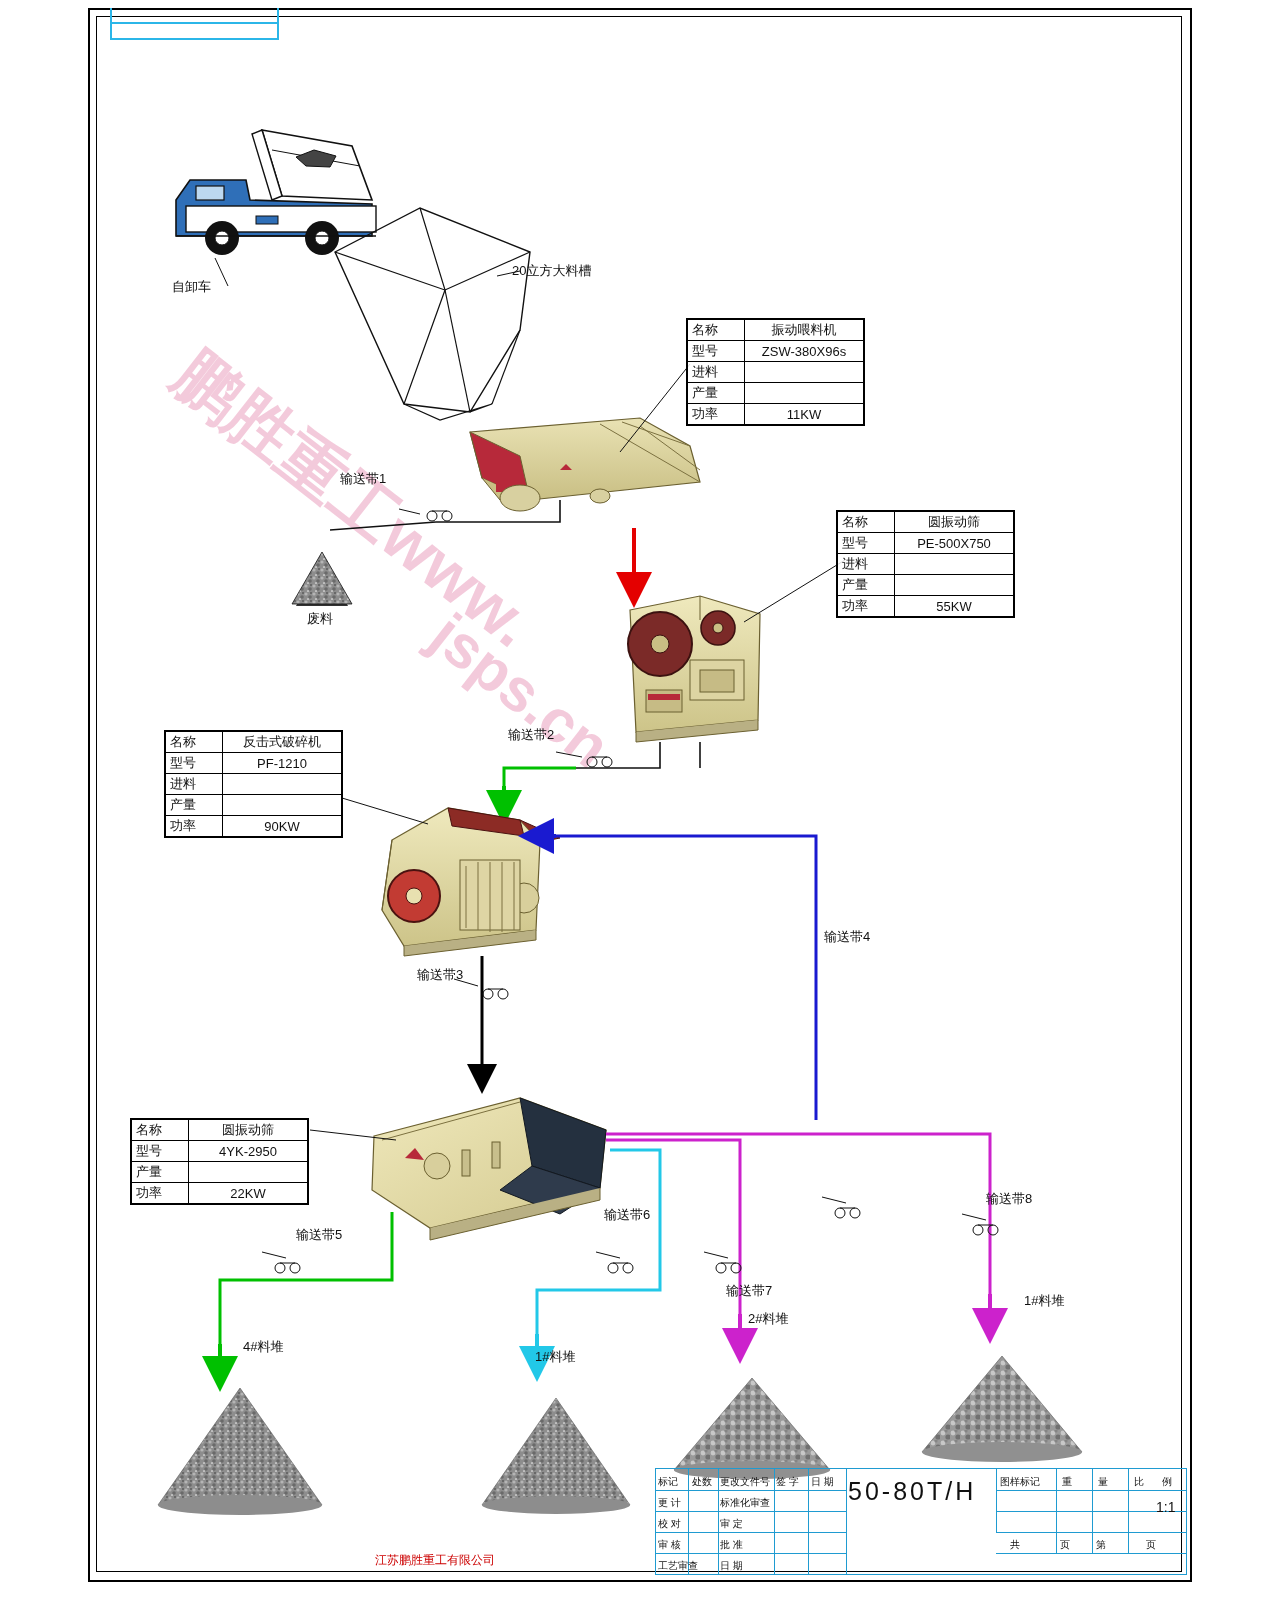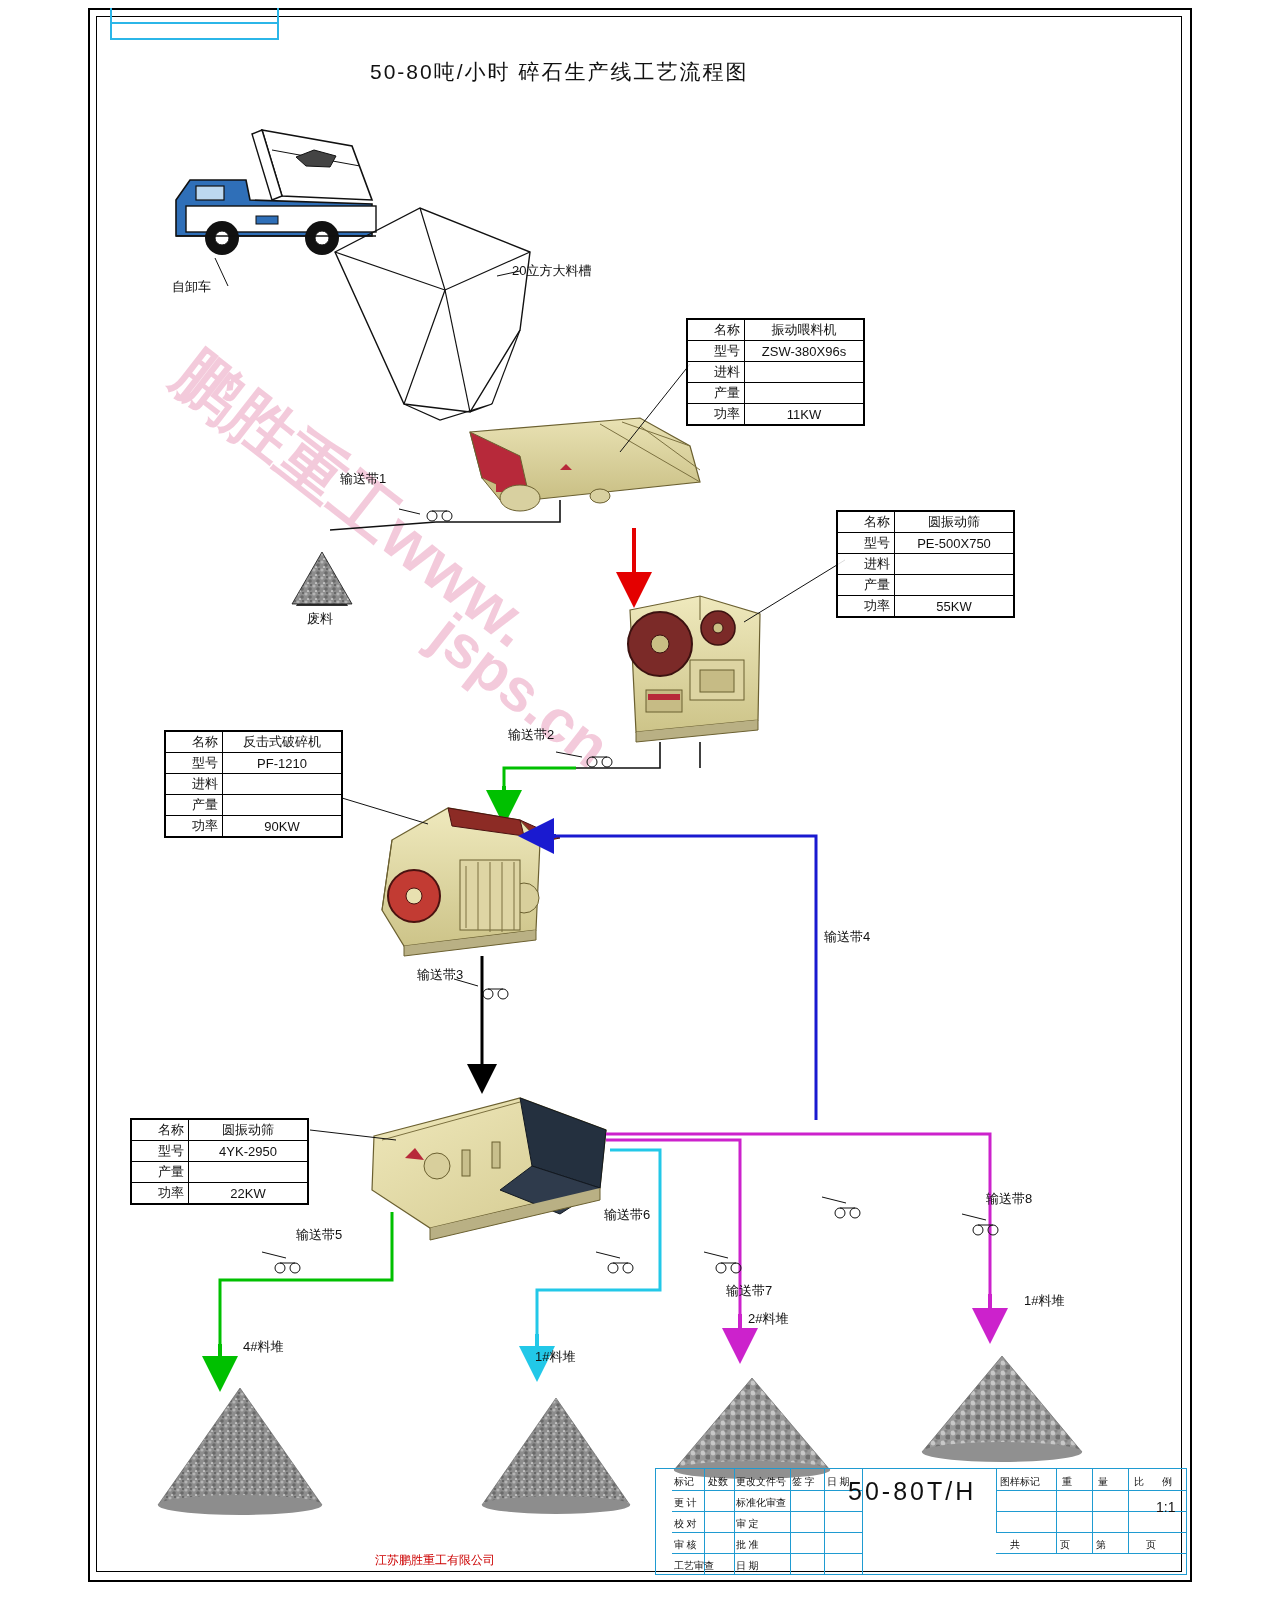--- a/index.html
+++ b/index.html
@@ -19,50 +19,49 @@
   .wm .w1{left:50px;top:30px;}
   .wm .w2{left:300px;top:300px;font-size:60px;}
 
   
   .lbl{position:absolute;font-size:13px;color:#111;white-space:nowrap;}
 
   
   .spec{position:absolute;border:1px solid #000;border-collapse:collapse;background:rgba(255,255,255,.85);}
   .spec table{border-collapse:collapse;}
   .spec td{border:1px solid #000;font-size:13px;height:20px;padding:0 4px;color:#111;white-space:nowrap;}
-  .spec td.k{width:48px;text-align:right;}
+  .spec td.k{width:48px;text-align:left;}
   .spec td.v{width:110px;text-align:center;}
 
   
   svg.overlay{position:absolute;left:0;top:0;width:1280px;height:1600px;}
 
   
   .tblock{position:absolute;left:655px;top:1468px;width:530px;height:105px;border:1px solid #1f9bd1;}
-  .tb-left{position:absolute;left:16px;top:0;width:190px;height:105px;border-right:1px solid #1f9bd1;font-family:Liberation Serif, serif;}
+  .tb-left{position:absolute;left:0;top:0;width:190px;height:105px;border-right:1px solid #1f9bd1;}
   .tb-left .r{position:absolute;left:0;width:190px;height:21px;border-bottom:1px solid #1f9bd1;}
   .tb-left .c{position:absolute;top:0;height:105px;width:0;border-left:1px solid #1f9bd1;}
   .tb-mid{position:absolute;left:190px;top:0;width:150px;height:63px;border-right:1px solid #1f9bd1;}
   .tb-big{position:absolute;left:192px;top:8px;font-size:25px;letter-spacing:3px;color:#111;white-space:nowrap;}
   .tb-right{position:absolute;left:340px;top:0;width:190px;height:105px;}
   .tb-right .r{position:absolute;left:0;width:190px;height:21px;border-bottom:1px solid #1f9bd1;}
   .tb-cell{position:absolute;font-size:10px;color:#111;white-space:nowrap;}
   .company{position:absolute;left:340px;top:1552px;width:190px;text-align:center;font-size:12px;color:#c00;}
 </style>
 </head>
 <body>
 
 <div id="sheet">
 
   <div class="frame"></div>
   <div class="frame-inner"></div>
   <div class="corner-box">
       <div class="d1"></div>
     </div>
 
-  <div class="title">50-80吨/小时  碎石生产线工艺流程图</div>
 
   <div class="wm">
     <span class="w1">鹏胜重工www.</span>
     <span class="w2">jsps.cn</span>
   </div>
 
   <svg class="overlay" viewBox="0 0 1280 1600">
     <defs>
       <marker id="ar-red" markerWidth="9" markerHeight="9" refX="4" refY="4.5" orient="auto">
         <path d="M0,0 L9,4.5 L0,9 z" fill="#e40000"></path>

